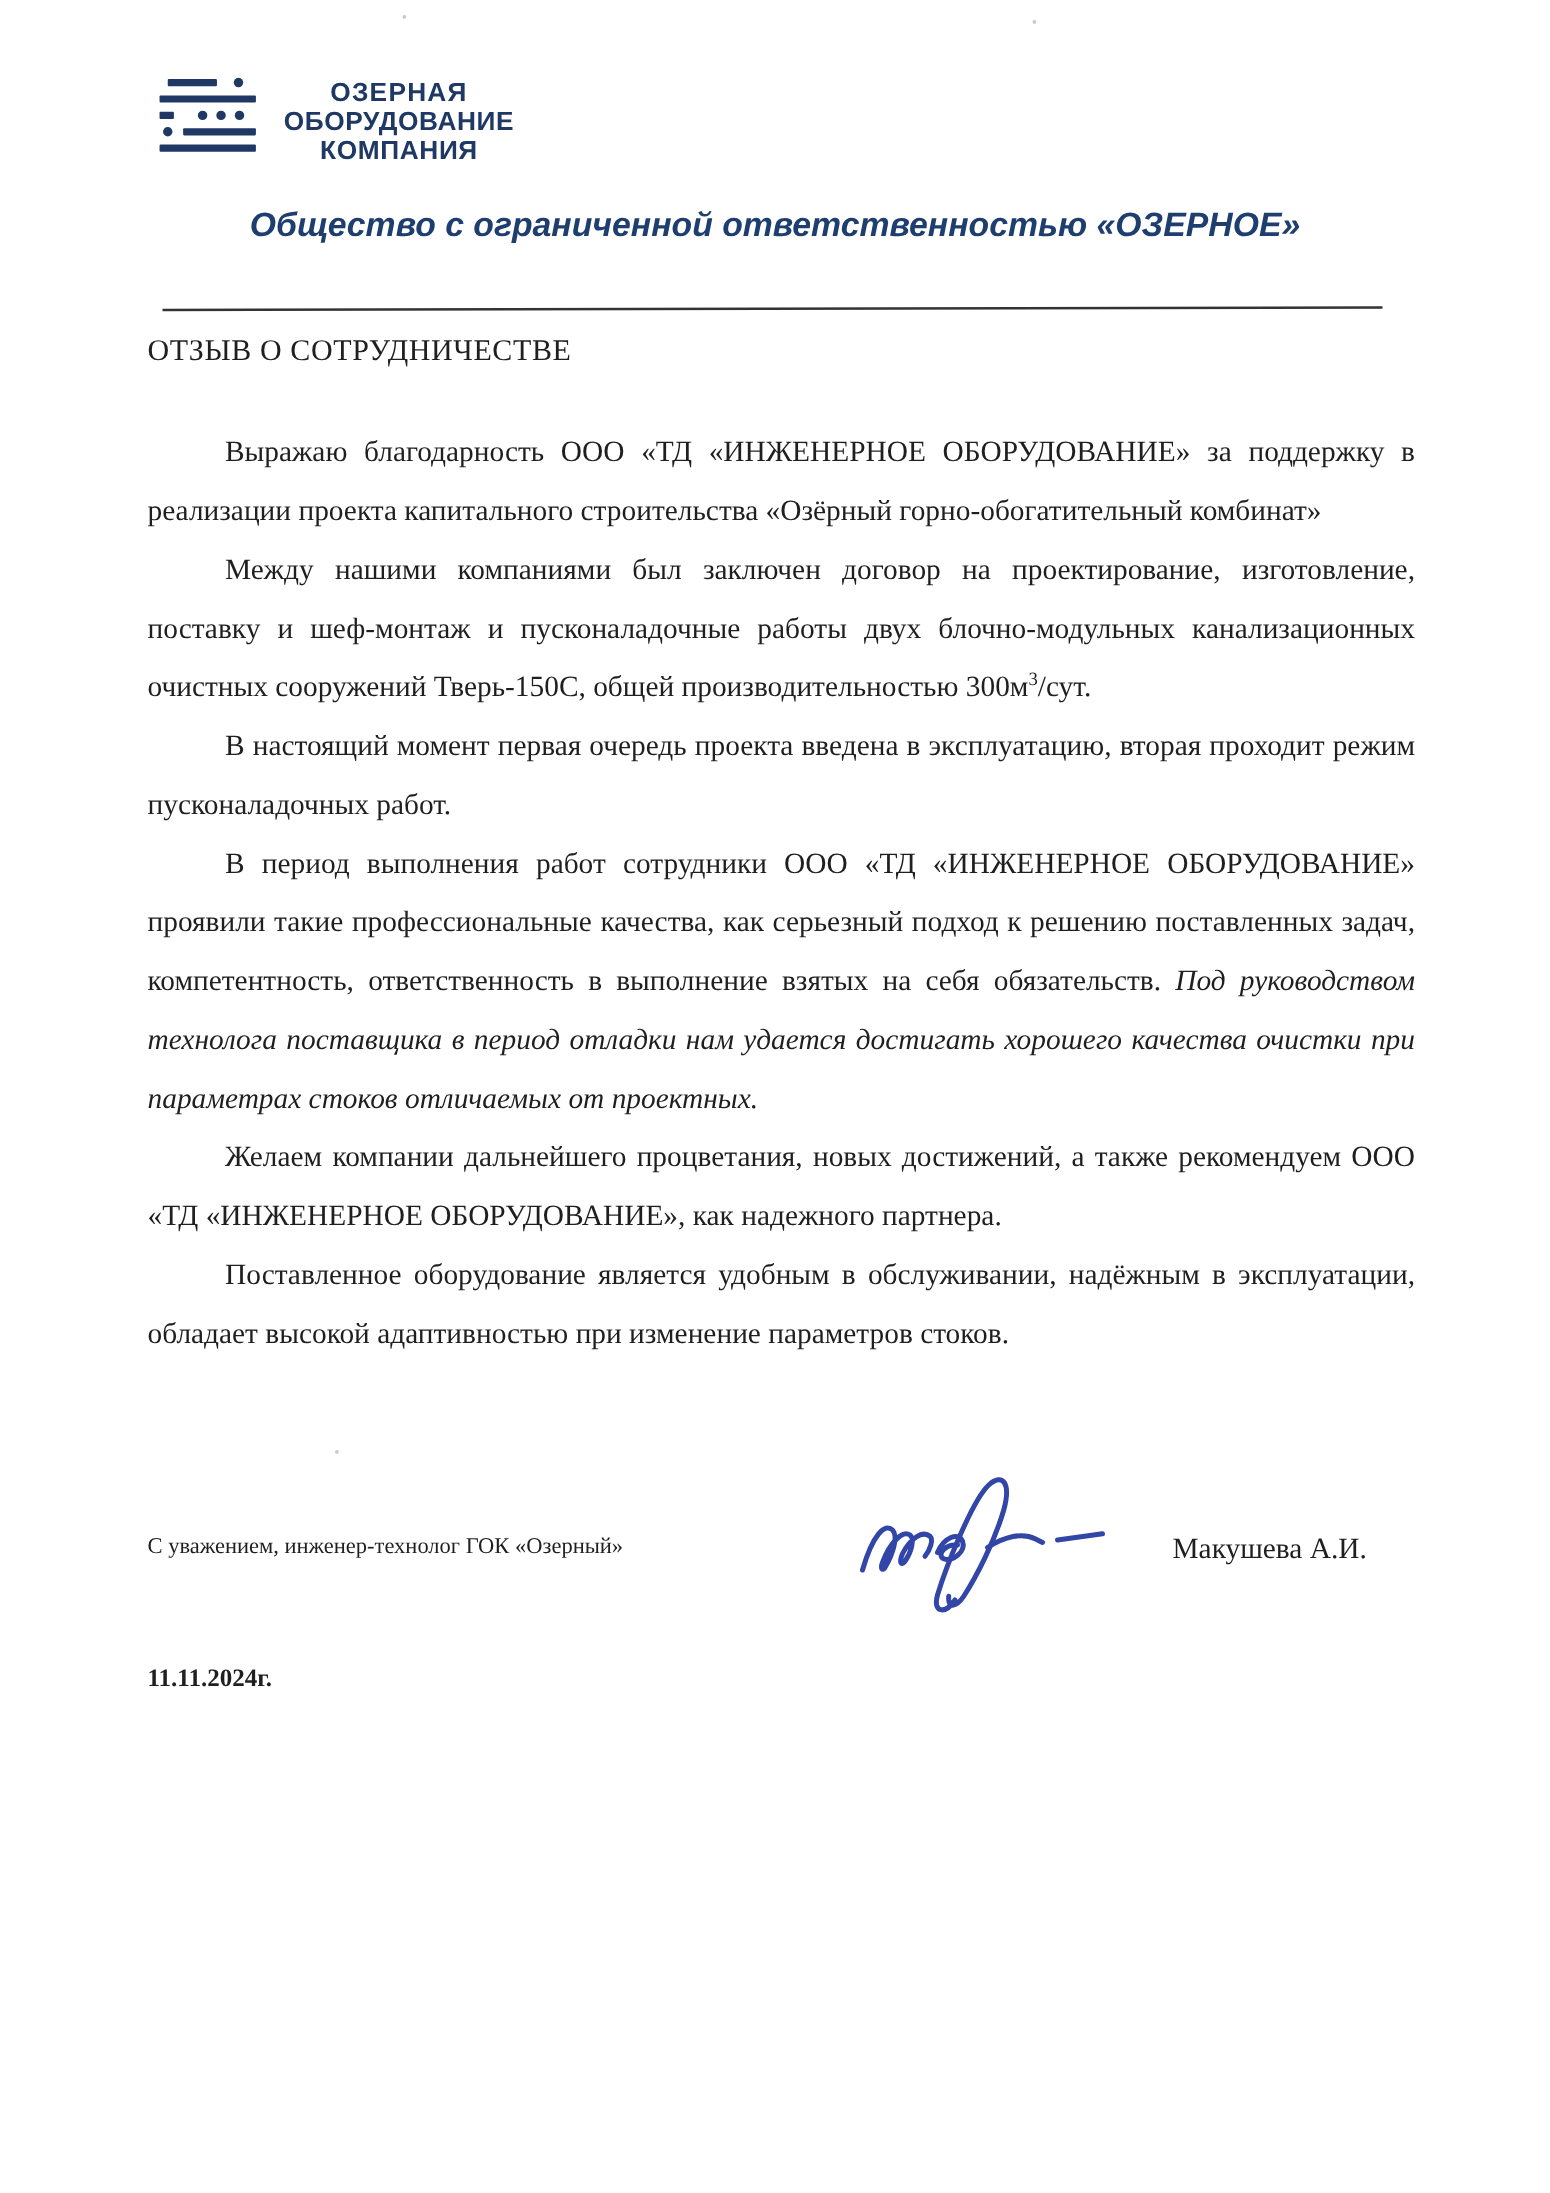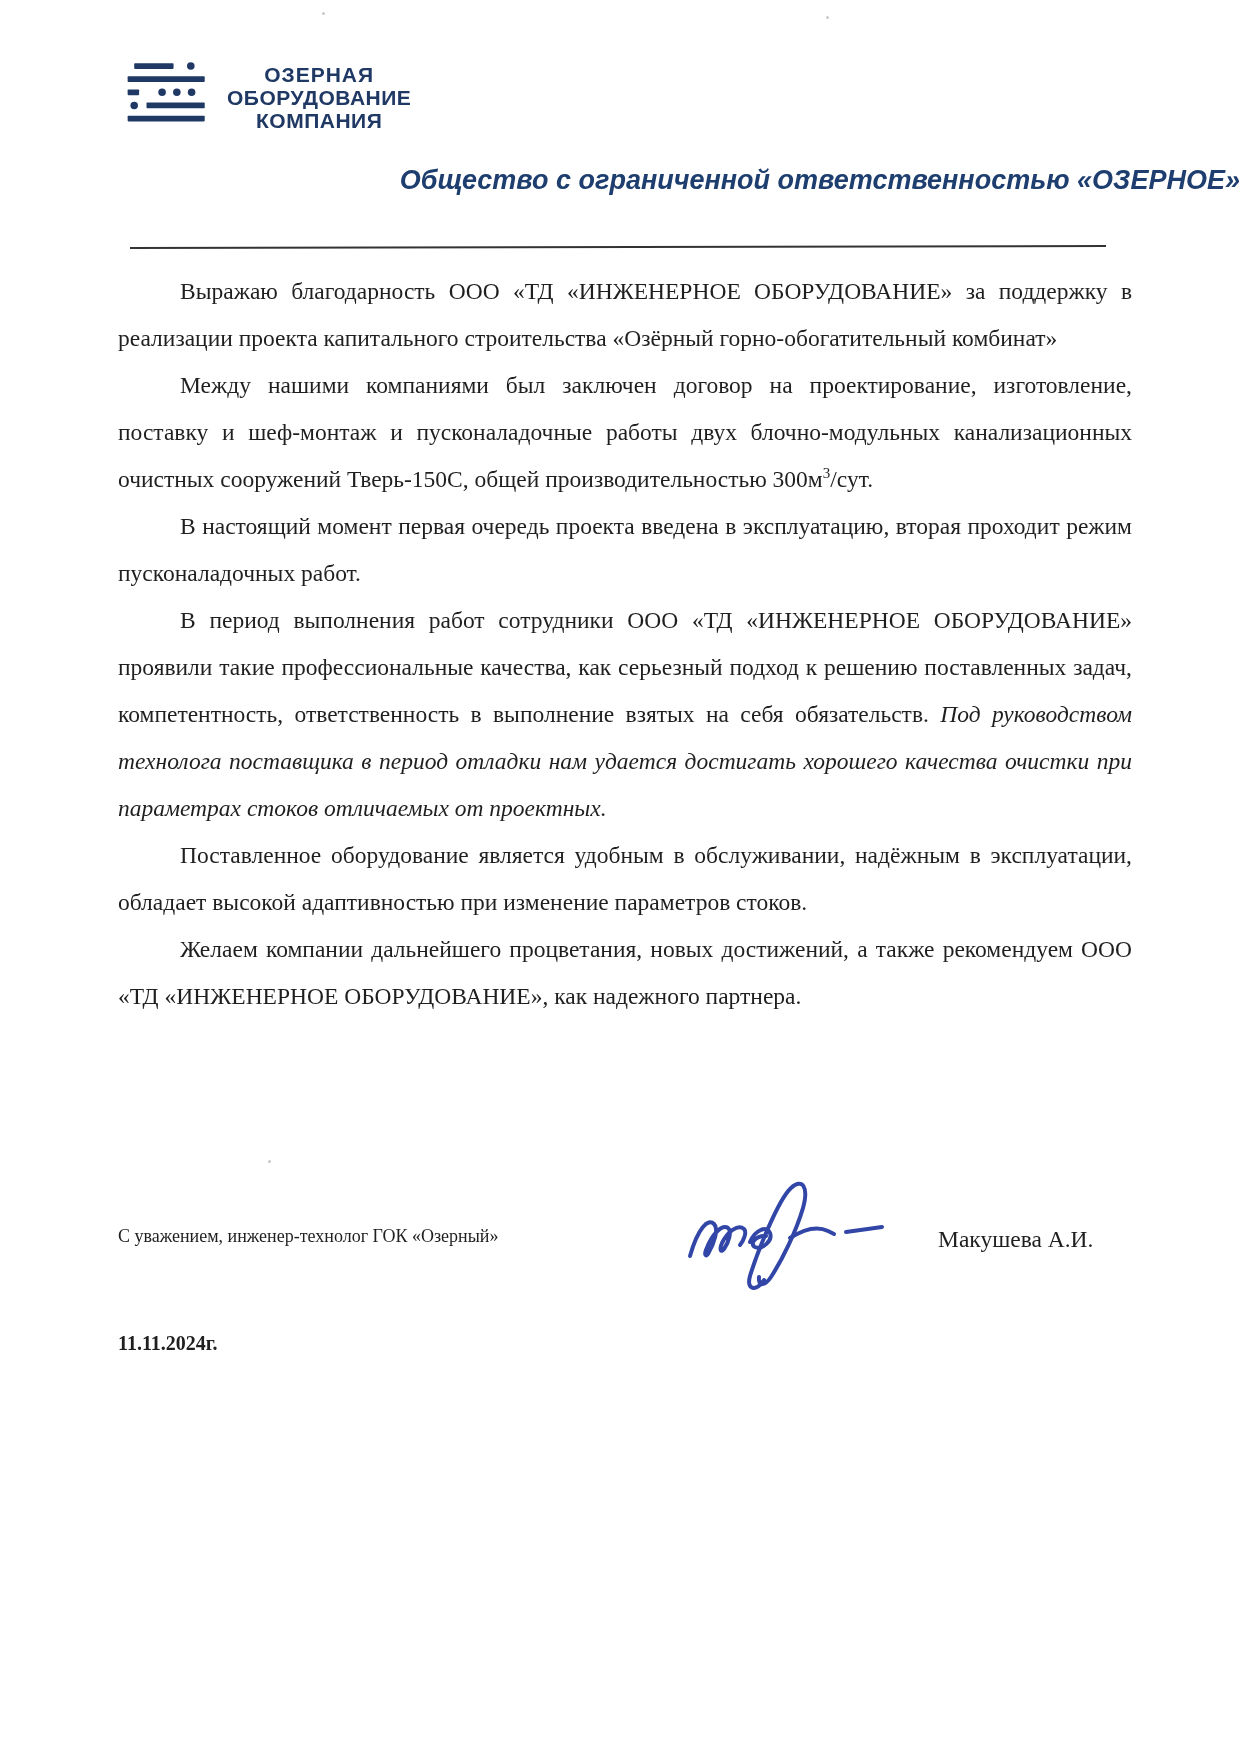--- a/index.html
+++ b/index.html
@@ -35,21 +35,21 @@
     letter-spacing: 0.5px;
     text-align: center;
   }
   .logo-text .l1 { font-weight: 800; letter-spacing: 1px; }
 
   .company-subtitle {
     position: absolute;
     left: 0;
     top: 165px;
     width: 1240px;
-    text-align: right;
+    text-align: center;
     font-family: "Liberation Sans", sans-serif;
     font-style: italic;
     font-weight: 700;
     font-size: 27px;
     color: #1d3e6e;
   }
   .head-rule {
     position: absolute;
     left: 130px;
     top: 246px;
@@ -120,43 +120,44 @@
     <div class="l1">ОЗЕРНАЯ</div>
     <div class="l2">ОБОРУДОВАНИЕ</div>
     <div class="l3">КОМПАНИЯ</div>
   </div>
 
   <div class="company-subtitle">Общество с ограниченной ответственностью «ОЗЕРНОЕ»</div>
 
   <div class="head-rule"></div>
 
   <div class="content">
+    <div class="doc-title">ОТЗЫВ О СОТРУДНИЧЕСТВЕ</div>
 
     <p>
       <span>Выражаю благодарность ООО «ТД «ИНЖЕНЕРНОЕ ОБОРУДОВАНИЕ» за поддержку в реализации проекта капитального строительства «Озёрный горно-обогатительный комбинат»</span>
     </p>
 
     <p>
       <span>Между нашими компаниями был заключен договор на проектирование, изготовление, поставку и шеф-монтаж и пусконаладочные работы двух блочно-модульных канализационных очистных сооружений Тверь-150С, общей производительностью 300м</span><sup>3</sup><span>/сут.</span>
     </p>
 
     <p>
       <span>В настоящий момент первая очередь проекта введена в эксплуатацию, вторая проходит режим пусконаладочных работ.</span>
     </p>
 
     <p>
       <span>В период выполнения работ сотрудники ООО «ТД «ИНЖЕНЕРНОЕ ОБОРУДОВАНИЕ» проявили такие профессиональные качества, как серьезный подход к решению поставленных задач, компетентность, ответственность в выполнение взятых на себя обязательств. </span><span class="it">Под руководством технолога поставщика в период отладки нам удается достигать хорошего качества очистки при параметрах стоков отличаемых от проектных.</span>
     </p>
 
     <p>
-      <span>Поставленное оборудование является удобным в обслуживании, надёжным в эксплуатации, обладает высокой адаптивностью при изменение параметров стоков.</span>
+      <span>Желаем компании дальнейшего процветания, новых достижений, а также рекомендуем ООО «ТД «ИНЖЕНЕРНОЕ ОБОРУДОВАНИЕ», как надежного партнера.</span>
     </p>
 
     <p>
-      <span>Желаем компании дальнейшего процветания, новых достижений, а также рекомендуем ООО «ТД «ИНЖЕНЕРНОЕ ОБОРУДОВАНИЕ», как надежного партнера.</span>
+      <span>Поставленное оборудование является удобным в обслуживании, надёжным в эксплуатации, обладает высокой адаптивностью при изменение параметров стоков.</span>
     </p>
   </div>
 
   <div class="closing">С уважением, инженер-технолог ГОК «Озерный»</div>
 
   <svg class="sig-script" viewBox="0 0 230 120" xmlns="http://www.w3.org/2000/svg" aria-hidden="true">
     <g fill="none" stroke="#3246a8" stroke-width="4" stroke-linecap="round" stroke-linejoin="round">
       <path d="M12,80 C20,52 30,42 36,48 C41,53 36,68 30,78 C28,81 26,79 28,74
                C34,58 44,48 50,52 C54,55 51,66 46,73 C43,77 41,74 44,67
                C50,55 60,48 66,53 C69,56 66,64 62,69"></path>

